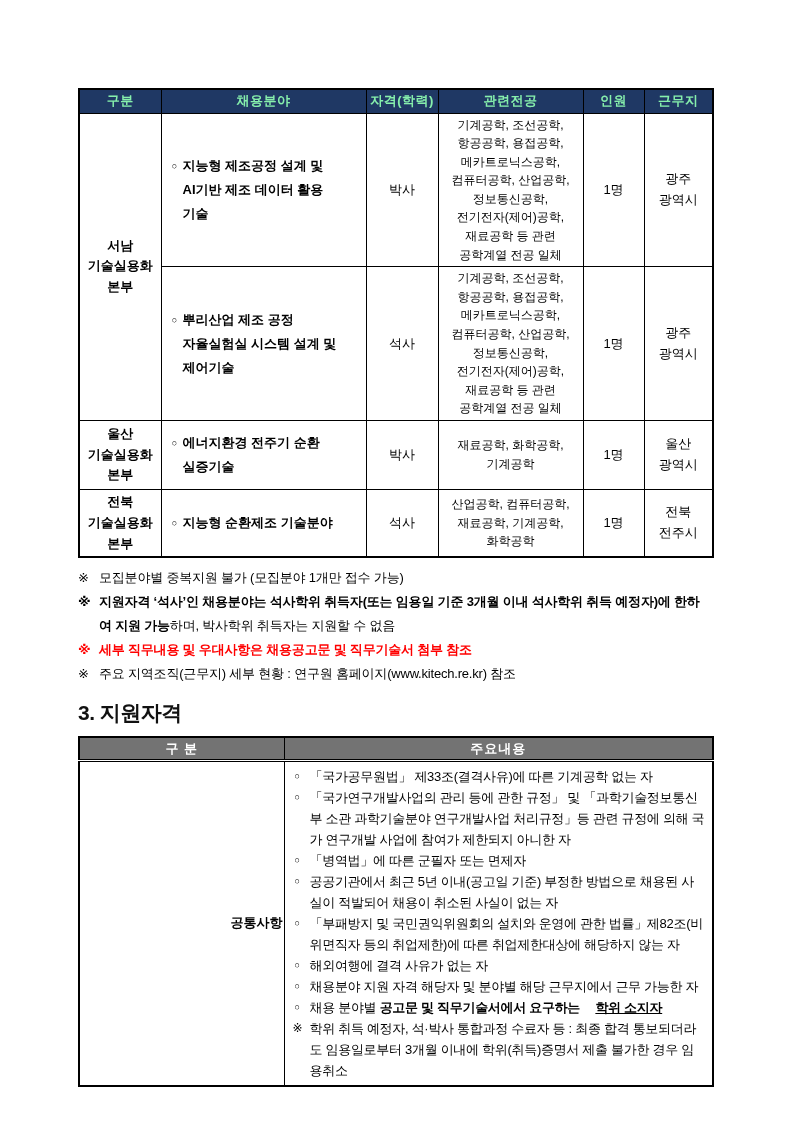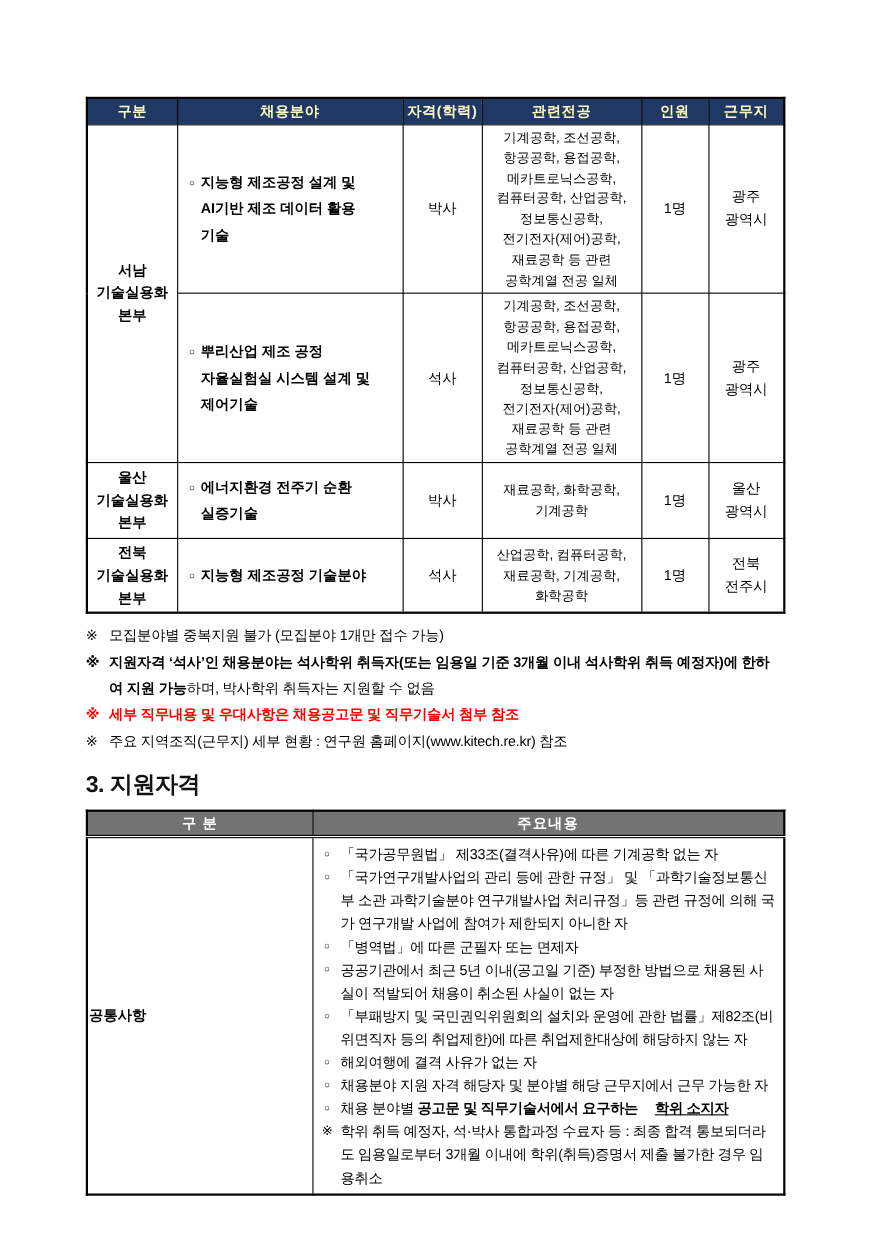--- a/index.html
+++ b/index.html
@@ -18,21 +18,21 @@
     left: 78px;
     top: 88px;
     width: 634px;
   }
 
   
   table { border-collapse: collapse; table-layout: fixed; width: 634px; }
   .t1 { border: 2.5px solid #000; }
   .t1 th {
     background: #1f3864;
-    color: #fef9c3;
+    color: #86efac;
     font-size: 13px;
     font-weight: bold;
     height: 24px;
     border: 1px solid #000;
     padding: 1px 2px;
     letter-spacing: 0.5px;
   }
   .t1 td {
     border: 1px solid #000;
     font-size: 13px;
@@ -78,21 +78,21 @@
     font-weight: bold;
     height: 23px;
     border: 1px solid #000;
     border-bottom: 3px double #000;
     padding: 1px 2px;
     letter-spacing: 1px;
   }
   .t2 td { border: 1px solid #000; vertical-align: middle; }
   .qual-label {
     width: 205px;
-    text-align: left;
+    text-align: right;
     font-size: 13px;
     font-weight: bold;
   }
   .qual-content { padding: 4px 6px 4px 8px; }
   .qitem { display: flex; font-size: 13px; line-height: 21px; letter-spacing: -0.3px; }
   .qmark { flex: none; width: 17px; text-align: left; }
   .qmark.circle { font-size: 9px; line-height: 21px; padding-left: 2px; }
   .qmark.ref { font-size: 12px; line-height: 21px; }
   .qtext { flex: 1; }
 </style>
@@ -187,21 +187,21 @@
           <td class="loc-cell">울산
 광역시</td>
         </tr>
         <tr class="row-mid2">
           <td class="dept-cell">전북
 기술실용화
 본부</td>
           <td class="field-cell">
             <div class="field-wrap">
               <span class="bullet">○</span>
-              <span class="field-text">지능형 제조공정 기술분야</span>
+              <span class="field-text">지능형 순환제조 기술분야</span>
             </div>
           </td>
           <td>석사</td>
           <td class="majors-cell">산업공학, 컴퓨터공학,
 재료공학, 기계공학,
 화학공학</td>
           <td>1명</td>
           <td class="loc-cell">전북
 전주시</td>
         </tr>

